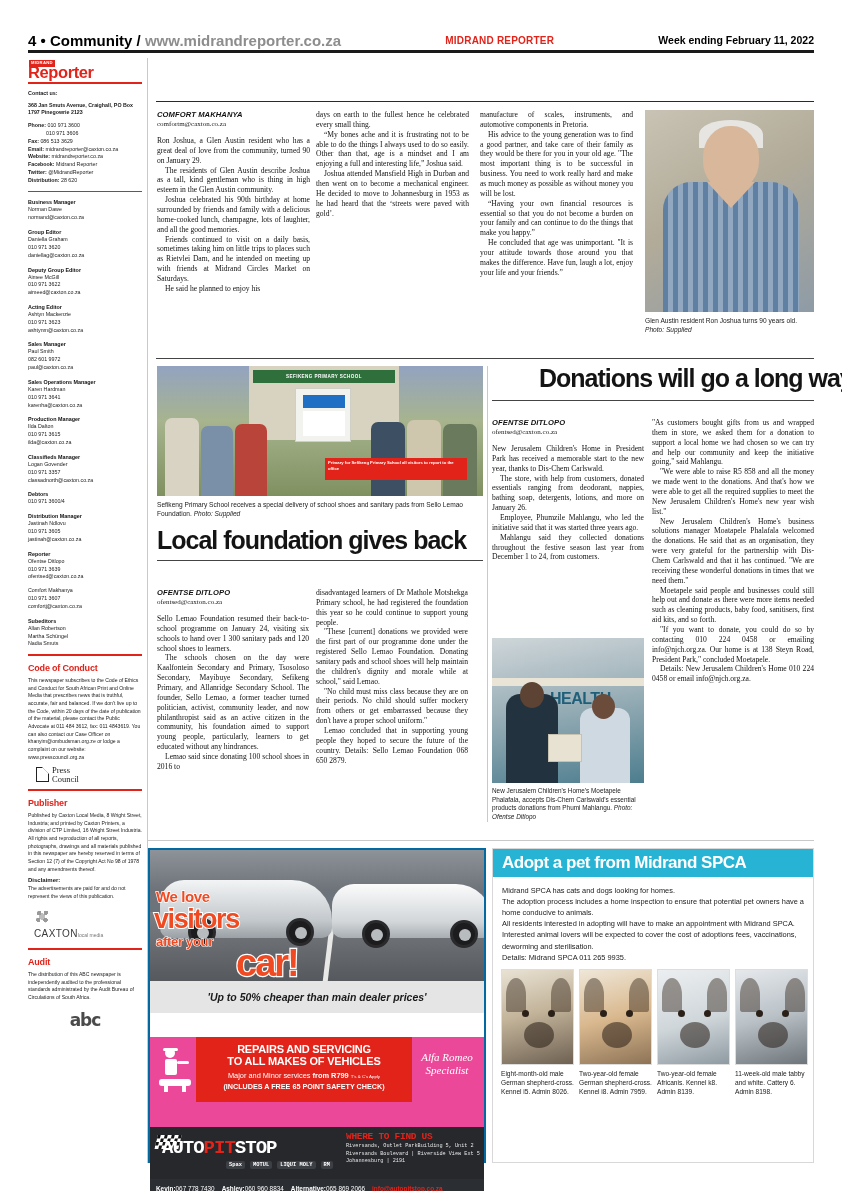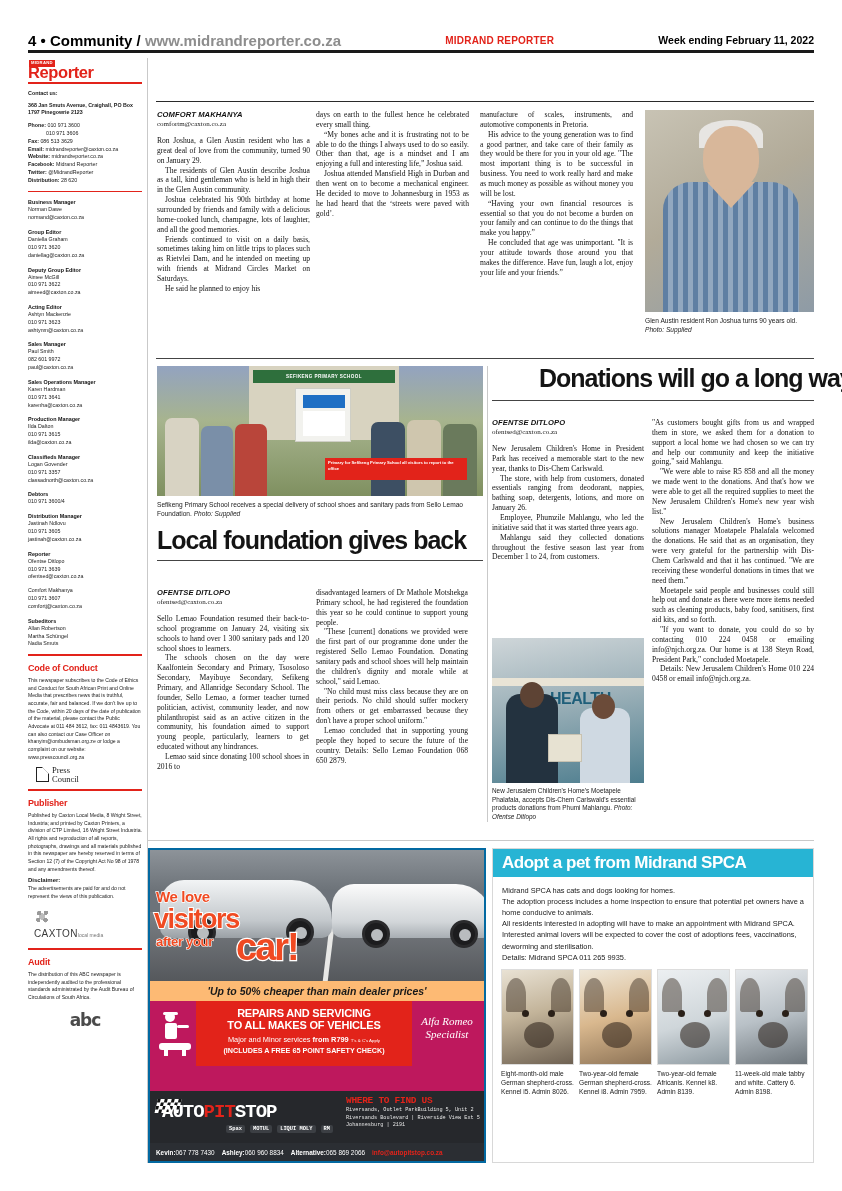--- a/index.html
+++ b/index.html
@@ -246,28 +246,28 @@
   }
   .car-txt-2 {
     position: absolute; left: 4px; top: 54px; font-size: 27px; font-weight: bold; color: #f04a22;
     -webkit-text-stroke: 2px #fff; paint-order: stroke fill; letter-spacing: -1.4px;
   }
   .car-txt-3 {
     position: absolute; left: 6px; top: 84px; font-size: 13px; font-weight: bold; color: #f04a22;
     -webkit-text-stroke: 1.2px #fff; paint-order: stroke fill; letter-spacing: -.3px;
   }
   .car-txt-4 {
-    position: absolute; left: 86px; top: 78px; font-size: 38px; font-weight: bold; color: #f04a22;
+    position: absolute; left: 86px; top: 94px; font-size: 38px; font-weight: bold; color: #f04a22;
     -webkit-text-stroke: 2.4px #fff; paint-order: stroke fill; letter-spacing: -2px; line-height: 1;
   }
   .car-tagline {
-    height: 20px; display: flex; align-items: center; justify-content: center;
-    font-size: 10.5px; font-style: italic; font-weight: bold; color: #1a1a1a; background: #fdba74;
-  }
-  .ad-dark { position: relative; background: #be185d; height: 90px; }
+    height: 32px; display: flex; align-items: center; justify-content: center;
+    font-size: 10.5px; font-style: italic; font-weight: bold; color: #1a1a1a; background: #e5e5e5;
+  }
+  .ad-dark { position: relative; background: #ec4899; height: 90px; margin-top: 24px; }
   .ad-red-panel {
     position: absolute; left: 46px; top: 0; width: 216px; height: 65px; background: #e2231a;
     color: #fff; text-align: center; padding-top: 6px;
   }
   .ad-red-panel .l1 { font-size: 11px; font-weight: bold; line-height: 1.12; letter-spacing: -.2px; }
   .ad-red-panel .l2 { font-size: 7.4px; margin-top: 3px; }
   .ad-red-panel .l2 b { font-weight: bold; }
   .ad-red-panel .l2 .tc { font-size: 4.4px; }
   .ad-red-panel .l3 { font-size: 7.2px; font-weight: bold; margin-top: 2px; }
   .mech {
@@ -500,21 +500,21 @@
 
   <div class="vrule"></div>
 
   <div class="rule-under-head"></div>
 
   <div class="art a1c1">
     <div class="byline">COMFORT MAKHANYA</div>
     <div class="byline-mail">comfortm@caxton.co.za</div>
     <div id="a1c1">
         <p class="first">Ron Joshua, a Glen Austin resident who has a great deal of love from the community, turned 90 on January 29.</p>
-        <p>The residents of Glen Austin describe Joshua as a tall, kind gentleman who is held in high their in the Glen Austin community.</p>
+        <p>The residents of Glen Austin describe Joshua as a tall, kind gentleman who is thing in high esteem in the Glen Austin community.</p>
         <p>Joshua celebrated his 90th birthday at home surrounded by friends and family with a delicious home-cooked lunch, champagne, lots of laughter, and all the good memories.</p>
         <p>Friends continued to visit on a daily basis, sometimes taking him on little trips to places such as Rietvlei Dam, and he intended on meeting up with friends at Midrand Circles Market on Saturdays.</p>
         <p>He said he planned to enjoy his</p>
       </div>
   </div>
   <div class="art a1c2">
     <div id="a1c2">
         <p class="first">days on earth to the fullest hence he celebrated every small thing.</p>
         <p>“My bones ache and it is frustrating not to be able to do the things I always used to do so easily. Other than that, age is a mindset and I am enjoying a full and interesting life,” Joshua said.</p>
         <p>Joshua attended Mansfield High in Durban and then went on to become a mechanical engineer. He decided to move to Johannesburg in 1953 as he had heard that the ‘streets were paved with gold’.</p>

